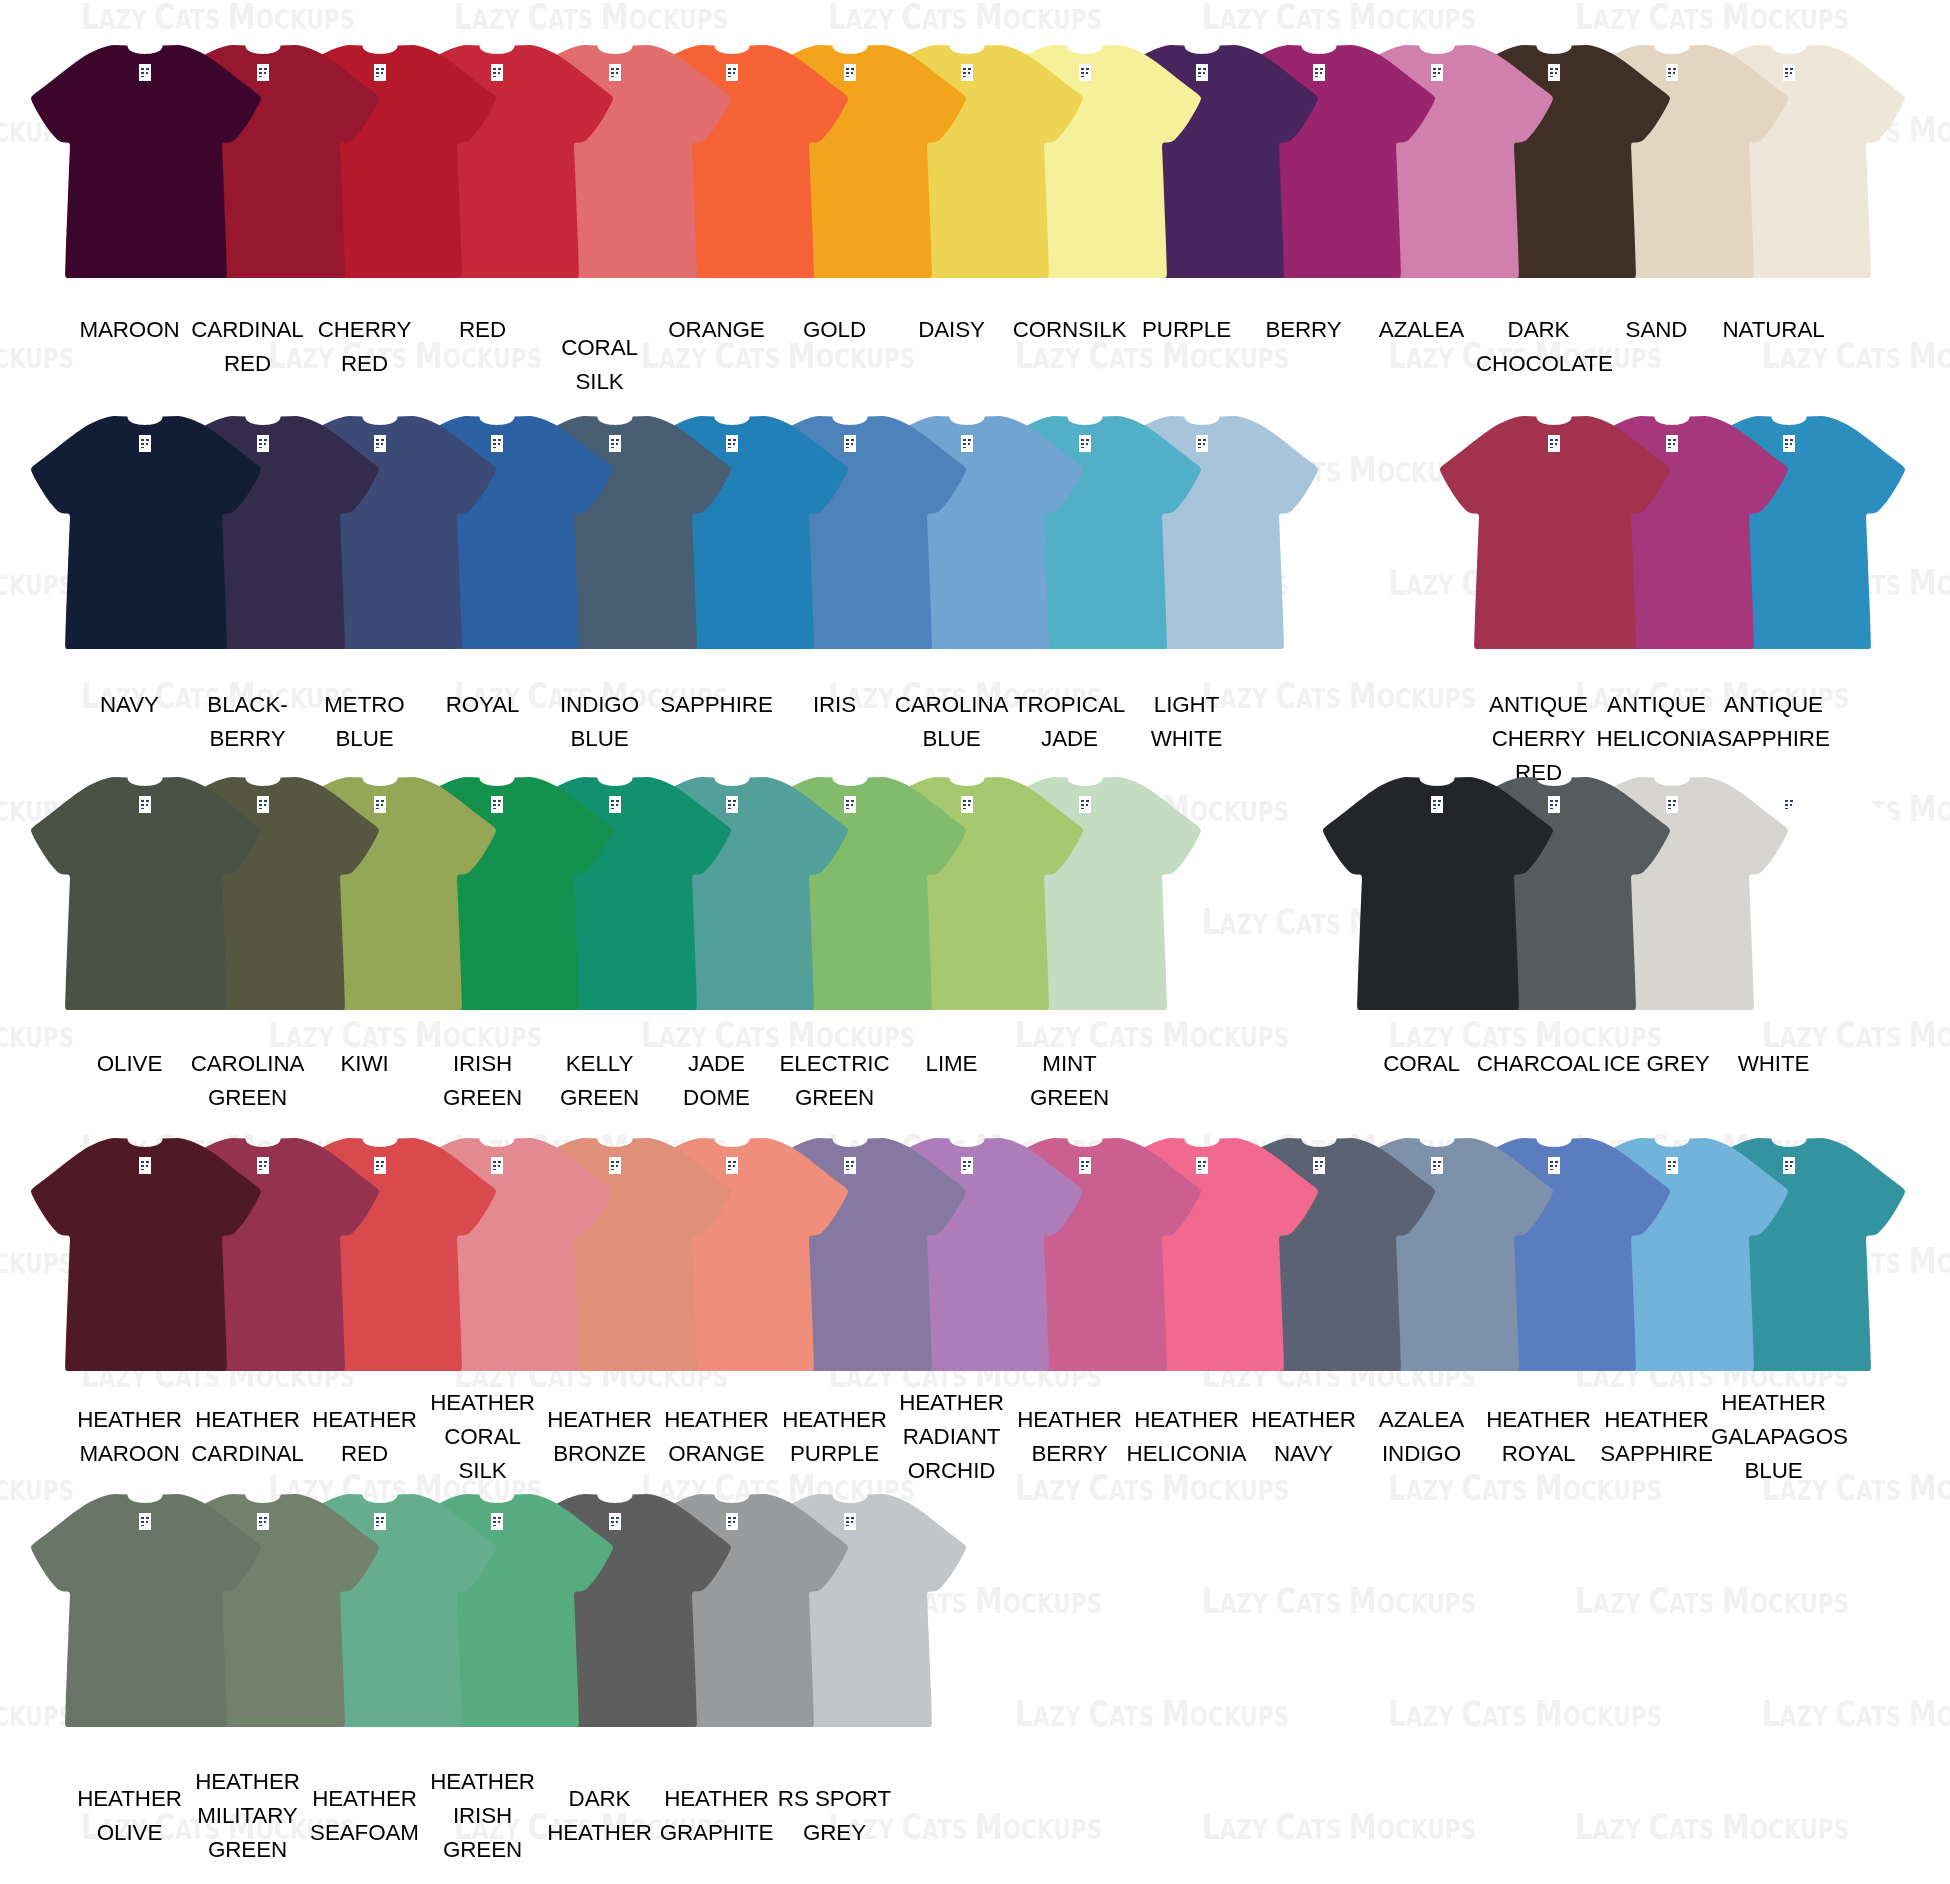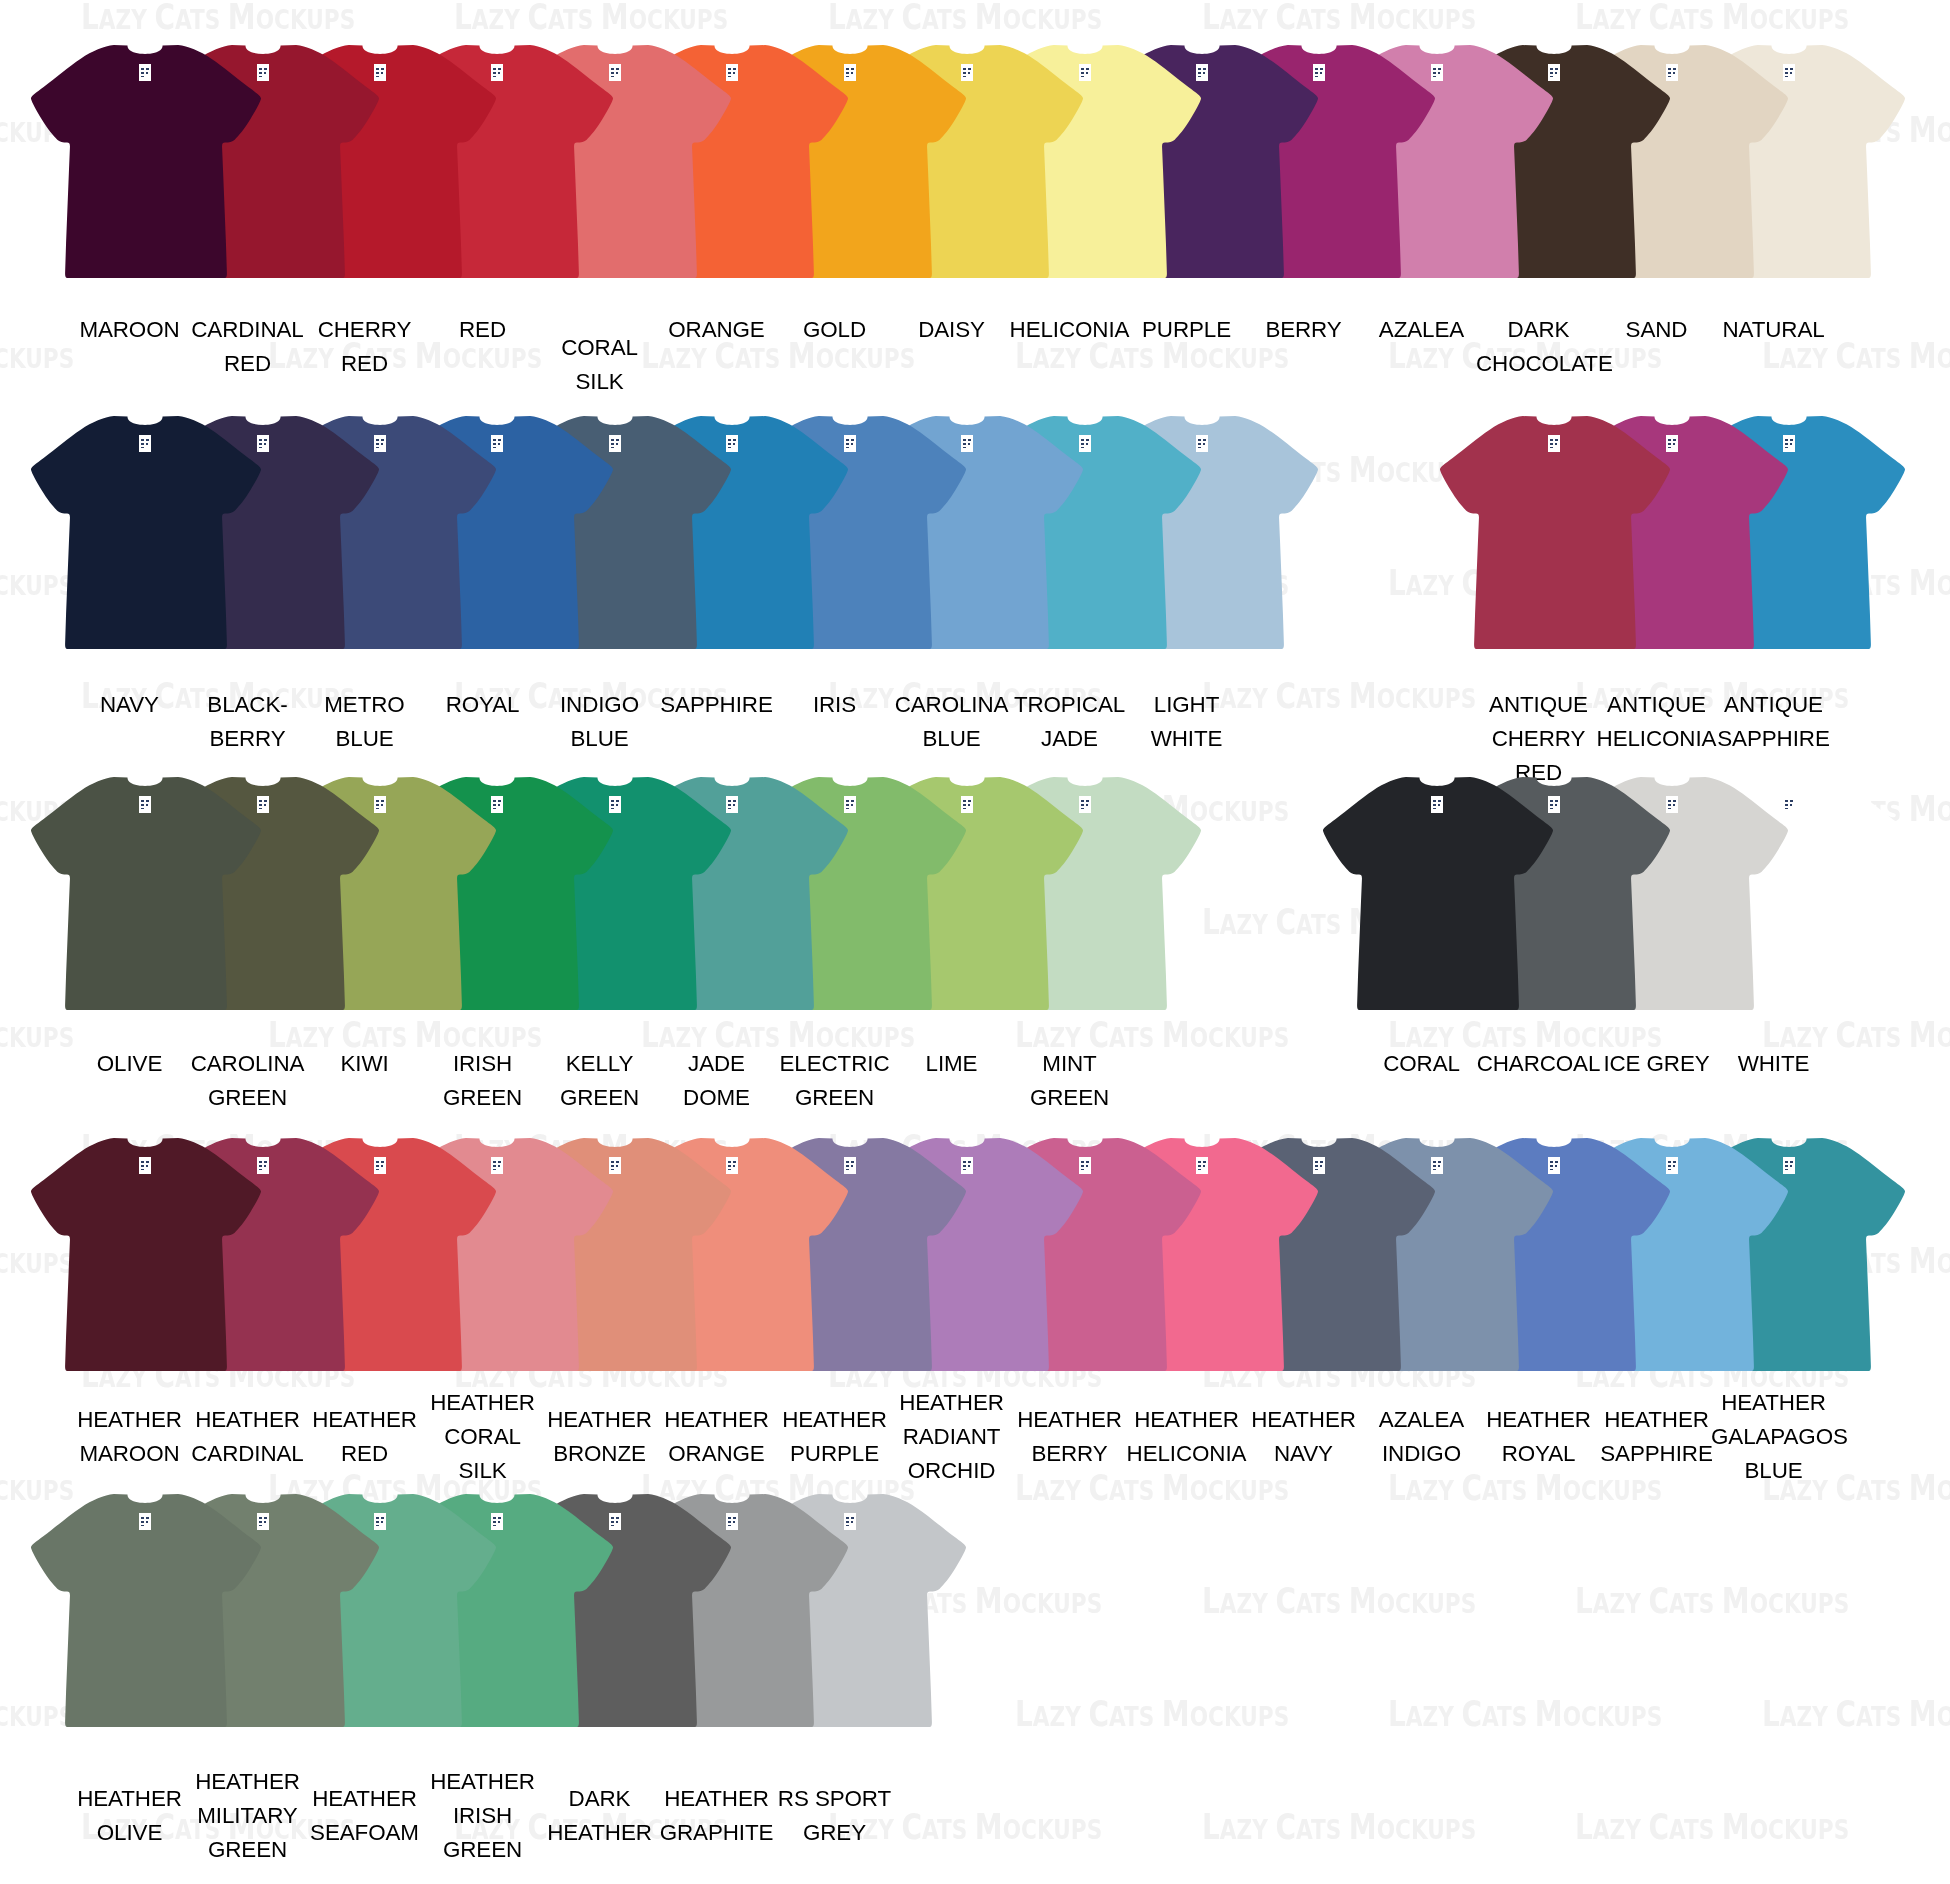--- a/index.html
+++ b/index.html
@@ -271,21 +271,21 @@
           <div class="tagline" style="left:2.4px;top:12.2px;width:2.4px;height:1.4px"></div>
         </div></div>
       <div class="label" style="width: 125px; left: 67px; top: 313px;">MAROON</div>
       <div class="label" style="width: 125px; left: 185px; top: 313px;">CARDINAL RED</div>
       <div class="label" style="width: 125px; left: 302px; top: 313px;">CHERRY RED</div>
       <div class="label" style="width: 125px; left: 420px; top: 313px;">RED</div>
       <div class="label" style="width: 125px; left: 537px; top: 331px;">CORAL SILK</div>
       <div class="label" style="width: 125px; left: 654px; top: 313px;">ORANGE</div>
       <div class="label" style="width: 125px; left: 772px; top: 313px;">GOLD</div>
       <div class="label" style="width: 125px; left: 889px; top: 313px;">DAISY</div>
-      <div class="label" style="width: 125px; left: 1007px; top: 313px;">HELICONIA</div>
+      <div class="label" style="width: 125px; left: 1007px; top: 313px;">CORNSILK</div>
       <div class="label" style="width: 125px; left: 1124px; top: 313px;">PURPLE</div>
       <div class="label" style="width: 125px; left: 1241px; top: 313px;">BERRY</div>
       <div class="label" style="width: 125px; left: 1359px; top: 313px;">AZALEA</div>
       <div class="label" style="width: 125px; left: 1476px; top: 313px;">DARK CHOCOLATE</div>
       <div class="label" style="width: 125px; left: 1594px; top: 313px;">SAND</div>
       <div class="label" style="width: 125px; left: 1711px; top: 313px;">NATURAL</div>
     </div>
     <div style="position: absolute; left: 0px; top: 0px; width: 1950px; height: 1884px;">
       <div class="shirt" style="left: 1087px; top: 414px; width: 232px; height: 242px;"><svg width="232" height="242" viewBox="0 0 238 248">
           <path d="M 86 2 C 76 3, 64 8, 52 16 C 40 24, 26 36, 14 45 C 6 51, 1 54, 1 57 C 2 61, 6 68, 12 78 C 18 88, 24 95, 28 99 C 30 101, 34 102, 38 102 C 40 102, 41 103, 41 106 L 40 130 C 39 155, 38 180, 37 205 L 36 236 C 36 240, 37 241, 39 241 L 199 241 C 201 241, 202 240, 202 236 L 201 205 C 200 180, 199 155, 198 130 L 197 106 C 197 103, 198 102, 200 102 C 204 102, 208 101, 210 99 C 214 95, 220 88, 226 78 C 232 68, 236 61, 237 57 C 237 54, 232 51, 224 45 C 212 36, 198 24, 186 16 C 174 8, 162 3, 152 2 L 136 2.5 C 136 6, 133 8.5, 128 10 C 125 10.8, 121.5 11.2, 118 11.2 C 114.5 11.2, 111 10.8, 108 10 C 103 8.5, 100 6, 100 2.5 Z" fill="#a8c4da"></path>

